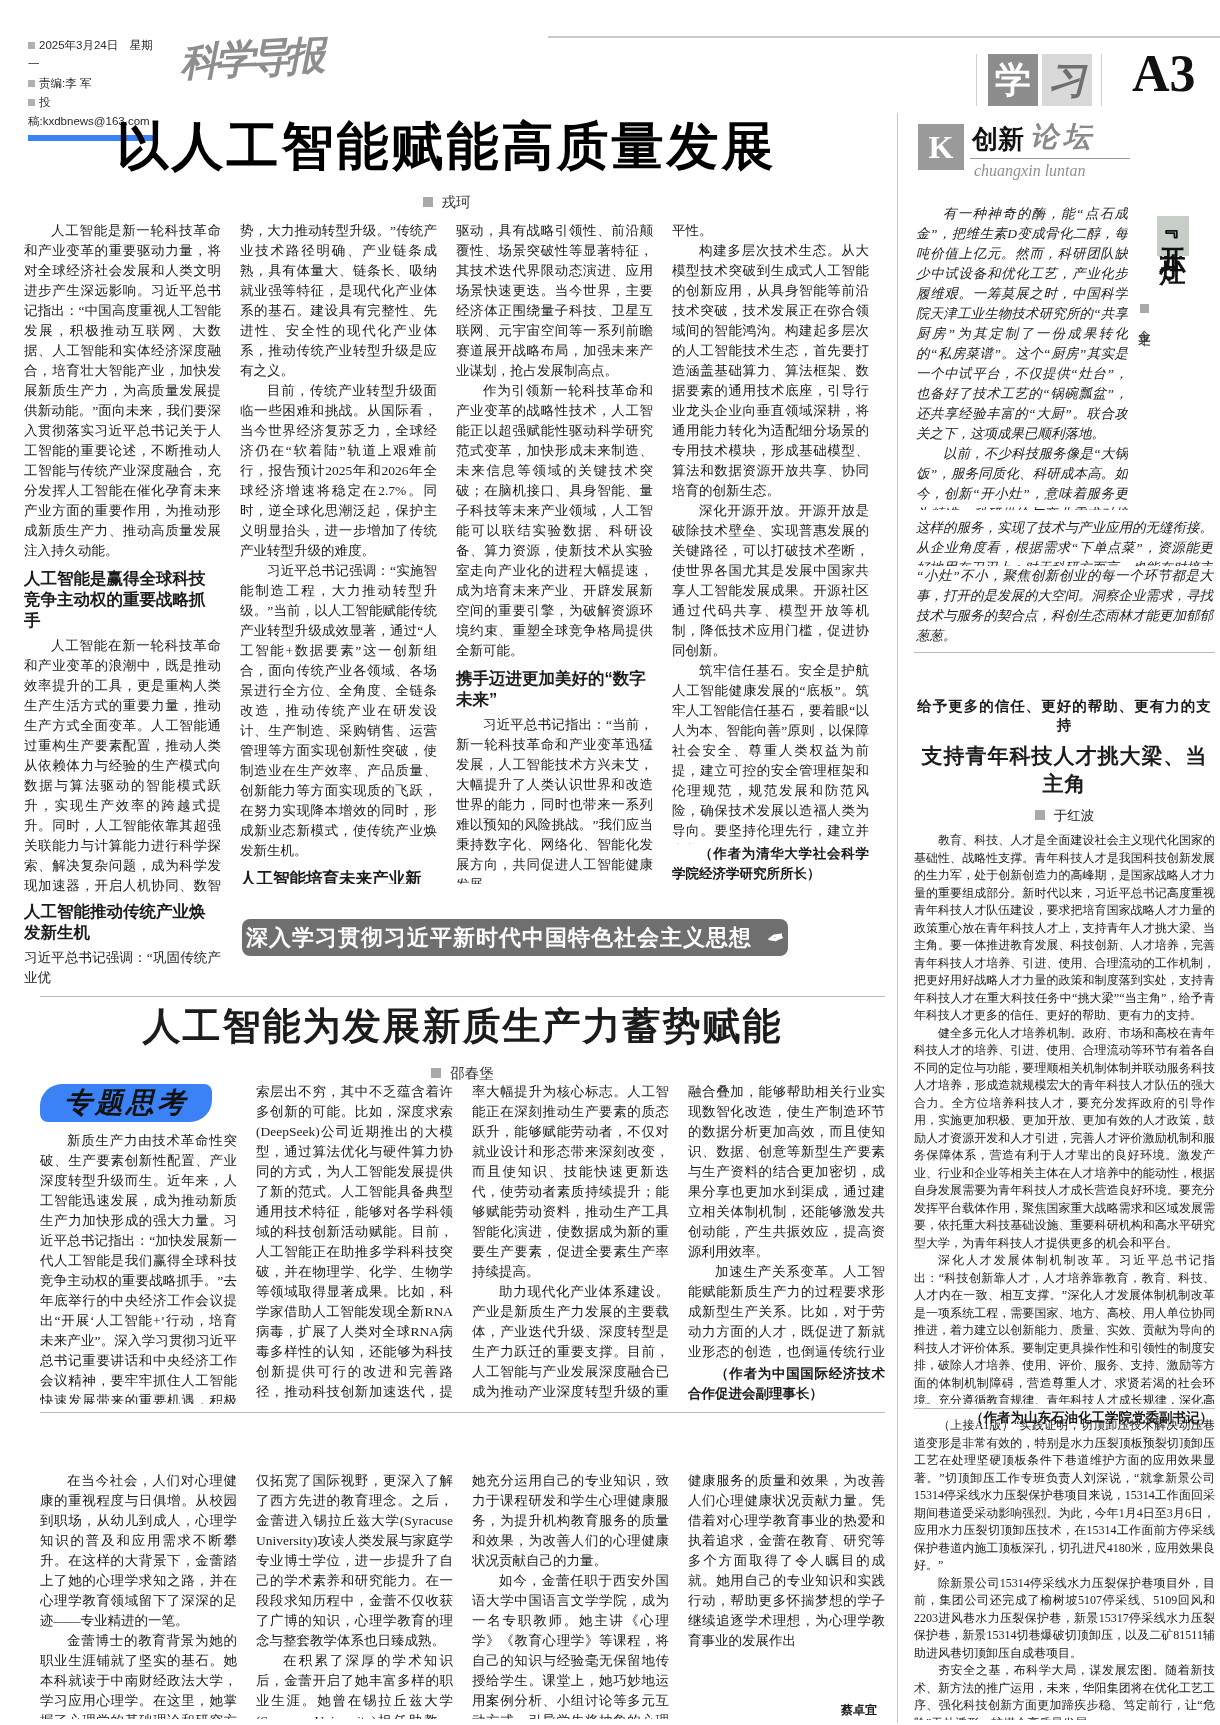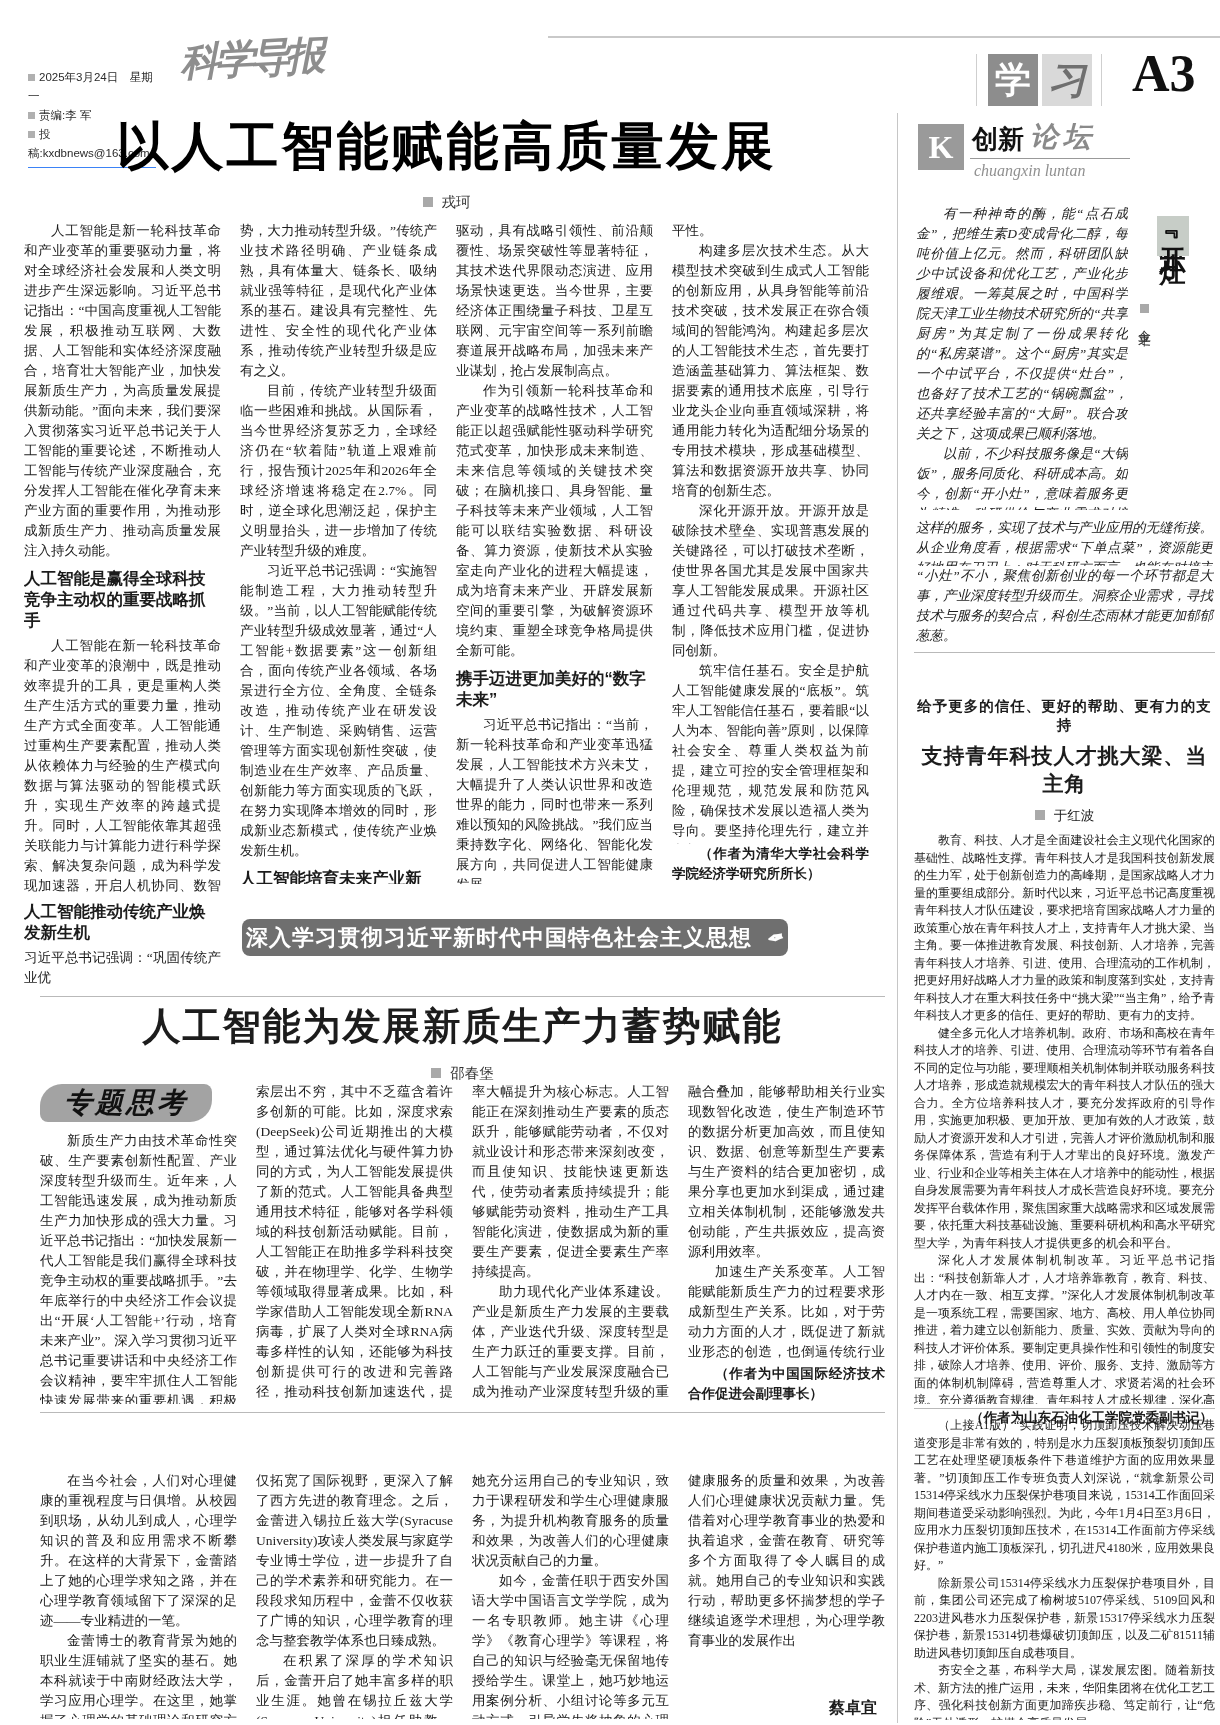--- a/index.html
+++ b/index.html
@@ -6,24 +6,24 @@
   body{width:1220px;height:1725px;position:relative;background:#ffffff;
        font-family:"Liberation Serif","DejaVu Serif",serif;color:#1c1c1c;overflow:hidden;}
   .abs{position:absolute;}
   p,h1,h2,h3{margin:0;}
   
   .g-p,.g-c,.g-a{font-size:13.5px;line-height:20px;text-align:justify;}
   .g-p{text-indent:2em;}
   .g-c{text-indent:0;}
   .g-h{font:bold 16.5px/21px "Liberation Sans","DejaVu Sans",sans-serif;margin:7px 0 5px;text-align:left;}
   .g-a{font-weight:bold;text-indent:2em;}
-  .g-s{font-weight:bold;font-size:16px;text-align:right;padding-right:8px;}
+  .g-s{font-weight:bold;font-size:12px;text-align:right;padding-right:8px;}
   
   .dateblock{left:28px;top:36px;width:128px;font:11.5px/19px "Liberation Sans",sans-serif;color:#2a2a2a;
-             border-bottom:1px solid #3b82f6;padding-bottom:4px;margin-top:32px;}
+             border-bottom:6px solid #3b82f6;padding-bottom:4px;}
   .msq{display:inline-block;width:7px;height:7px;background:#b0b0b0;margin-right:4px;}
   .masthead{left:180px;top:36px;width:150px;font:bold italic 40px/1.1 "DejaVu Serif",serif;
             color:#8e8e8e;letter-spacing:-5px;transform:rotate(-3deg);}
   .topline{left:548px;top:36px;width:672px;height:2px;background:#c9c9c9;}
   .hrule{left:976px;top:54px;height:52px;border-left:1px solid #cfcfcf;}
   .hrule2{left:1101px;top:54px;height:52px;border-left:1px solid #cfcfcf;}
   .tagbox{top:54px;width:50px;height:52px;display:flex;align-items:center;justify-content:center;}
   .tag1{left:988px;background:#8d8d8d;color:#fff;font:bold 36px "Liberation Sans",sans-serif;}
   .tag2{left:1042px;background:#d9d9d9;color:#6f6f6f;font:bold italic 38px "DejaVu Serif",serif;}
   .pageno{left:1108px;top:48px;font:bold 52px/1 "Liberation Serif",serif;color:#111;margin-left:24px;}
@@ -37,21 +37,21 @@
   .h767{height:767px;justify-content:space-between;} .h663{height:663px;} .h322{height:322px;} .h248{height:248px;}
   .flexcol{display:flex;flex-direction:column;}
   .grow{flex:1 1 auto;overflow:hidden;}
   .banner{position:absolute;left:218px;top:806px;width:546px;height:37px;background:#6f6f6f;border-radius:8px;
           color:#fff;display:flex;align-items:center;justify-content:center;
           font:bold 22px "Liberation Sans",sans-serif;letter-spacing:1px;}
   .pen{font-size:20px;margin-left:14px;transform:rotate(-15deg) scaleX(-1);}
   .divh{border-top:1px solid #b9b9b9;height:0;}
   .art2{left:40px;top:1002px;width:845px;height:404px;}
   .a2title{text-align:center;font:bold 38px/1.1 "Liberation Sans","DejaVu Sans",sans-serif;letter-spacing:2px;margin-top:4px;}
-  .topicbadge{width:172px;height:44px;background:#a3a3a3;border-radius:22px 8px 22px 8px;
+  .topicbadge{width:172px;height:44px;background:#3b82f6;border-radius:22px 8px 22px 8px;
               display:flex;align-items:center;justify-content:center;margin:2px 0 9px;}
   .topicbadge span{font:bold italic 28px "DejaVu Serif",serif;letter-spacing:3px;color:#111;}
   .art3{left:40px;top:1419px;width:845px;height:306px;}
   .a3title{font:bold 29px/1.2 "Liberation Sans","DejaVu Sans",sans-serif;margin:6px 0 0 4px;letter-spacing:1px;}
   
   .vline{left:897px;top:113px;height:1610px;border-left:1px solid #c6c6c6;}
   .rhead{left:914px;top:116px;width:301px;height:78px;}
   .kbox{position:absolute;left:4px;top:8px;width:46px;height:46px;background:#9a9a9a;color:#fff;
         display:flex;align-items:center;justify-content:center;font:bold 32px "Liberation Serif",serif;}
   .rh1{position:absolute;left:58px;top:6px;font:bold 26px "Liberation Sans",sans-serif;color:#111;}
@@ -212,21 +212,21 @@
   <div class="r1byline">
     <span class="vsq"></span><span>金之平</span>
   </div>
   <div class="r1title">
     <span>为创新</span><span class="vhl">『开小灶』</span>
   </div>
   <div class="r1wide">
     <div class="r1wideflow">
         <p class="g-c">这样的服务，实现了技术与产业应用的无缝衔接。从企业角度看，根据需求“下单点菜”，资源能更好地用在刀刃上；对于科研方而言，也能在对接市场、服务科研过程中盘活设备和场地资源。这种模式的“甜”，还体现在利益共享、成果共享、风险共担，“双向奔赴”让创新的动力源源不断，也为产业发展注入了新的活力。</p>
       </div>
-    <p class="g-c" style="font-style:italic;">“小灶”不小，聚焦创新创业的每一个环节都是大事，产业深度转型升级而生。洞察企业需求，寻找技术与服务的契合点，科创生态雨林才能更加郁郁葱葱。</p>
+    <p class="g-c" style="font-style:italic;">“小灶”不小，聚焦创新创业的每一个环节都是大事，打开的是发展的大空间。洞察企业需求，寻找技术与服务的契合点，科创生态雨林才能更加郁郁葱葱。</p>
   </div>
 </div>
 <div class="abs divh" style="left:914px;top:652px;width:301px;"></div>
 
 <div class="abs r2">
   <div class="kicker">给予更多的信任、更好的帮助、更有力的支持</div>
   <div class="r2title">支持青年科技人才挑大梁、当主角</div>
   <div class="r2byline">
     <span class="sq"></span><span>于红波</span>
   </div>

